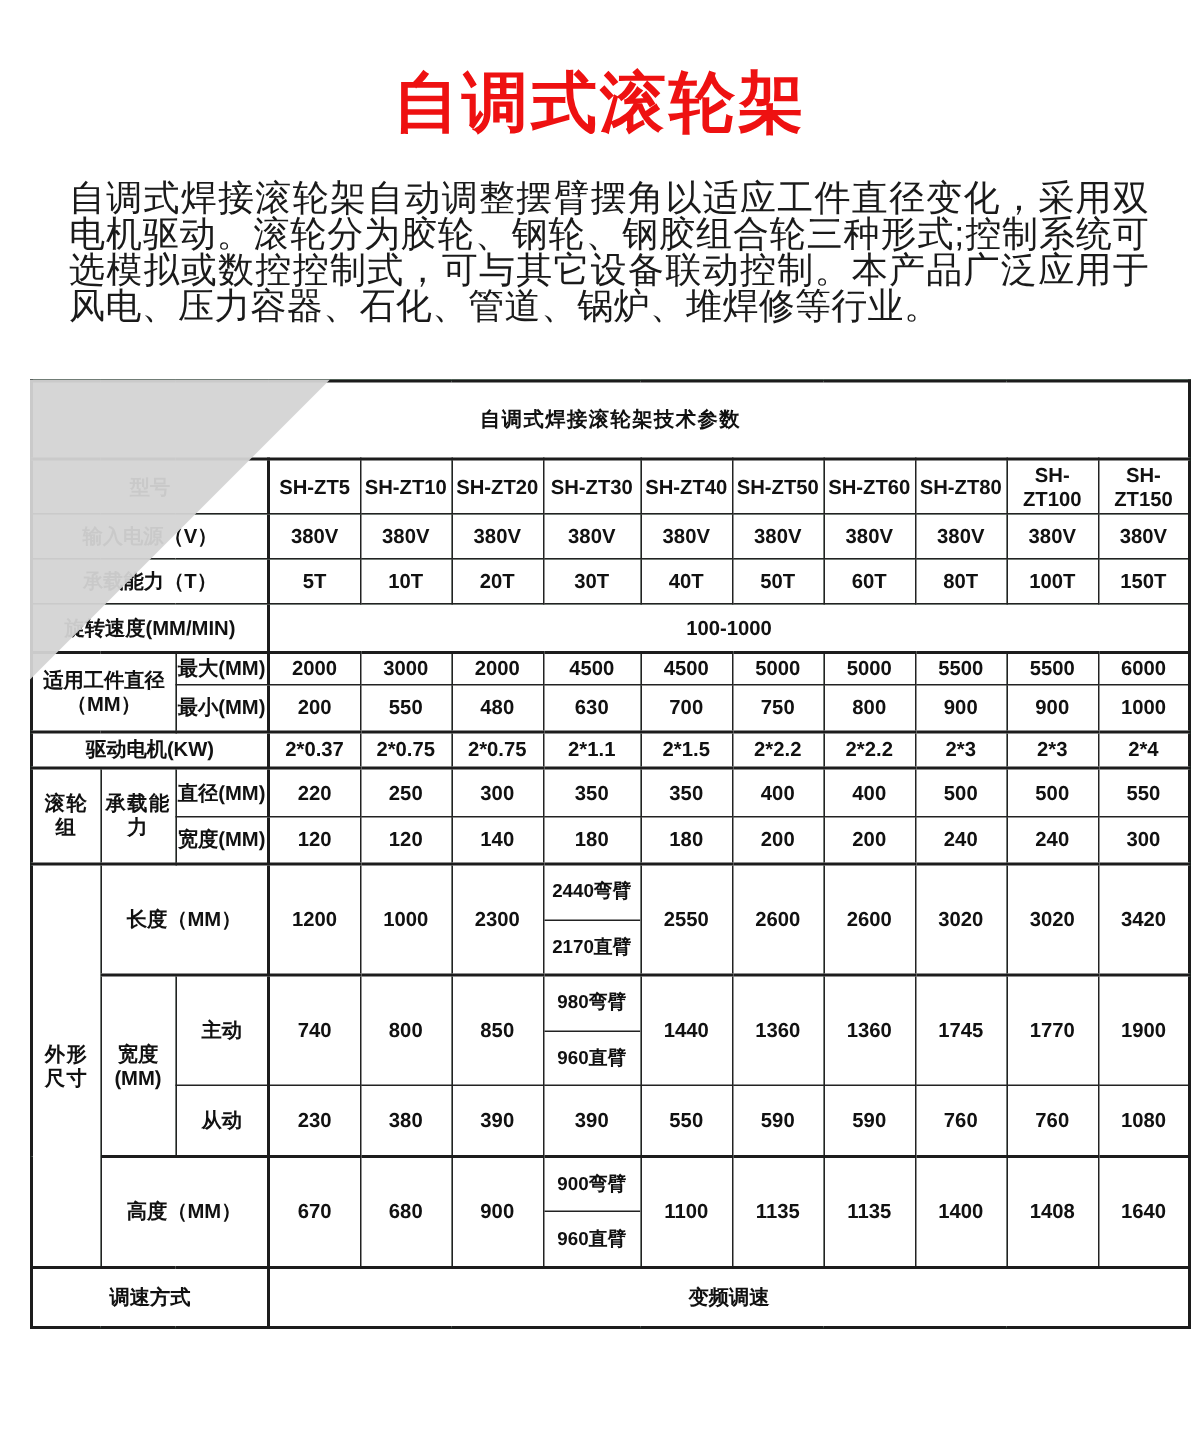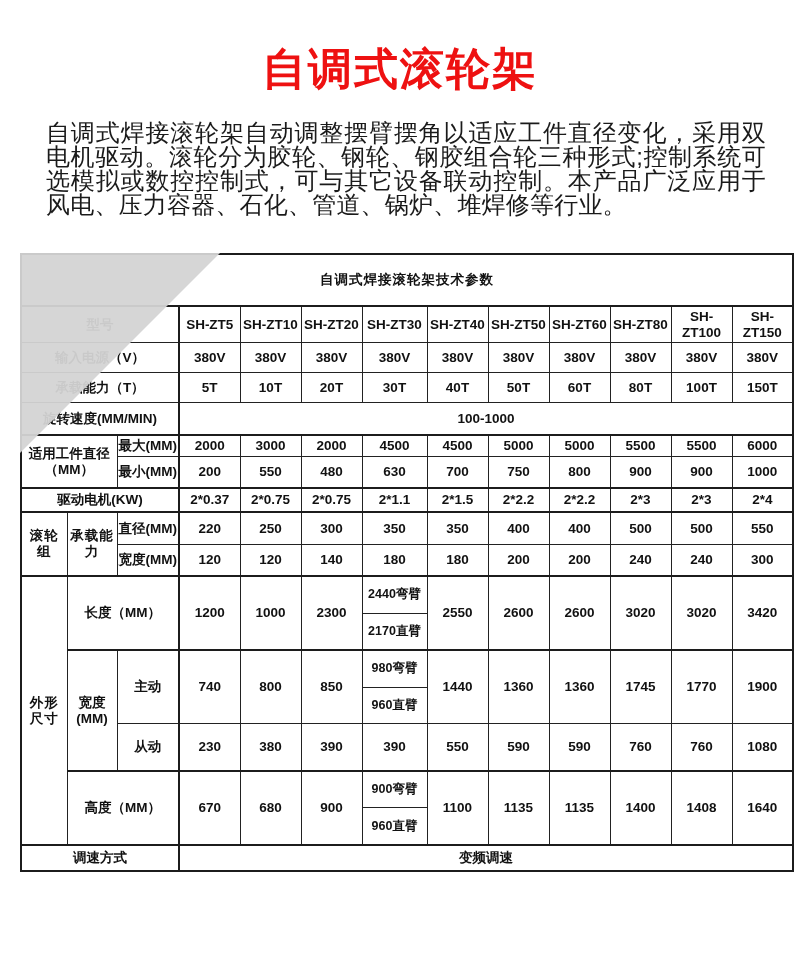--- a/index.html
+++ b/index.html
@@ -344,20 +344,20 @@
         <div class="half">960直臂</div>
       </td>
       <td class="thick-top">1100</td>
       <td class="thick-top">1135</td>
       <td class="thick-top">1135</td>
       <td class="thick-top">1400</td>
       <td class="thick-top">1408</td>
       <td class="thick-top">1640</td>
     </tr>
 
-    <tr style="height:26px">
+    <tr style="height:40px">
       <td colspan="3" class="lbl thick-right thick-top">调速方式</td>
       <td colspan="10" class="thick-top">变频调速</td>
     </tr>
 
   </tbody>
     </table>
 </div>
 
 </body></html>

